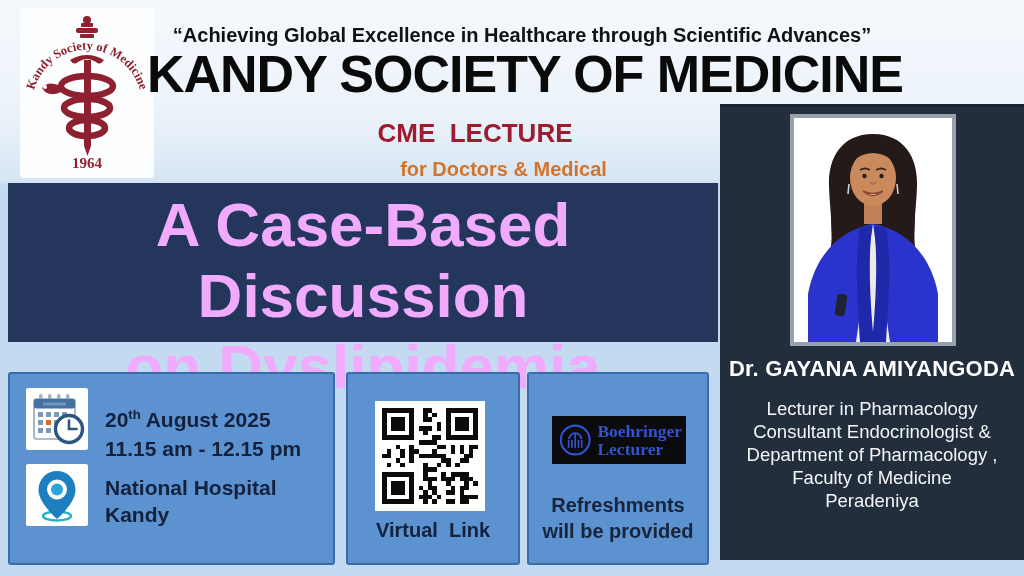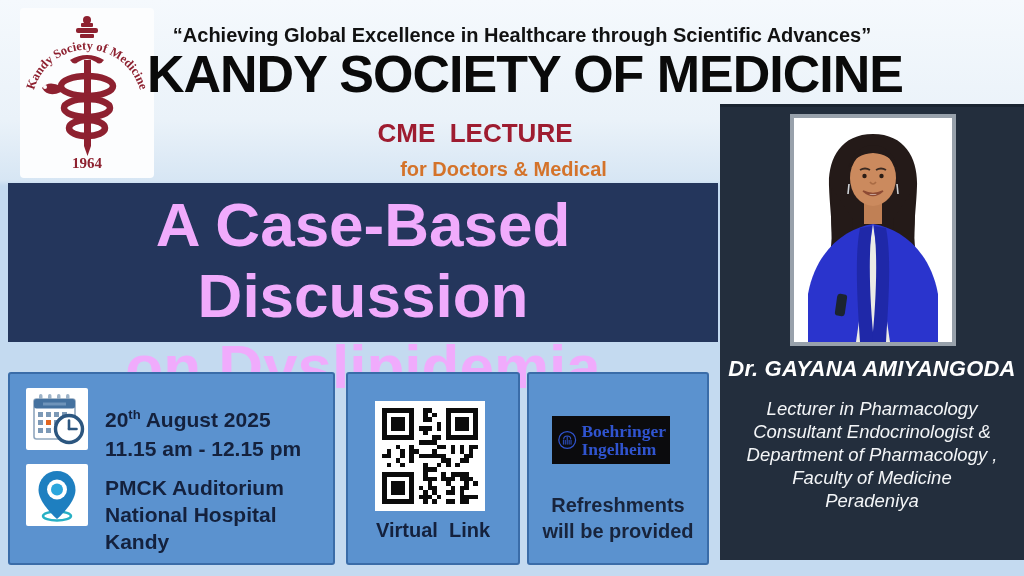--- a/index.html
+++ b/index.html
@@ -35,28 +35,28 @@
               color:#14213d;line-height:29px;}
   .sched-date sup{font-size:13px;}
   .sched-venue{position:absolute;left:95px;top:100px;font-size:21px;font-weight:bold;
               color:#14213d;line-height:27px;}
   .qr{position:absolute;left:27px;top:27px;width:110px;height:110px;background:#ffffff;padding:7px;box-sizing:border-box;}
   .qr svg{width:100%;height:100%;display:block;}
   .vlabel{position:absolute;left:0;top:145px;width:100%;text-align:center;white-space:pre;
           font-size:20px;font-weight:bold;color:#14213d;}
   .sp-head{position:absolute;left:0;top:14px;width:100%;text-align:center;
            font-family:"Liberation Serif",serif;font-size:21px;font-weight:bold;color:#111111;}
-  .bi-logo{position:absolute;left:23px;top:42px;width:118px;height:48px;background:#0b0b0d;
+  .bi-logo{position:absolute;left:23px;top:42px;width:134px;height:48px;background:#0b0b0d;
            display:flex;align-items:center;padding:3px 4px;box-sizing:border-box;gap:3px;}
   .bi-text{font-family:"Liberation Serif",serif;font-size:17.5px;line-height:18px;color:#3054cf;font-weight:bold;}
   .refresh{position:absolute;left:0;top:118px;width:100%;text-align:center;
            font-size:20px;font-weight:bold;color:#18243c;line-height:26px;}
   
   .panel{position:absolute;left:720px;top:104px;width:304px;height:456px;background:#232e3d;
-         border-top:3px solid #1a2431;box-sizing:border-box;font-style:italic;}
+         border-top:3px solid #1a2431;box-sizing:border-box;}
   .photo{position:absolute;left:70px;top:7px;width:166px;height:232px;background:#ffffff;
          border:4px solid #98a1ab;box-sizing:border-box;overflow:hidden;}
   .photo svg{width:100%;height:100%;display:block;}
   .sp-name{position:absolute;left:0;top:249px;width:100%;text-align:center;
            font-size:22px;font-weight:bold;color:#ffffff;letter-spacing:0.2px;}
   .sp-desc{position:absolute;left:0;top:290px;width:100%;text-align:center;
            font-size:18.5px;color:#f3f5f7;line-height:23px;}
 </style>
 </head>
 <body>
@@ -135,21 +135,20 @@
     </div>
     <div class="iconbox pin">
       <svg viewBox="0 0 62 62" width="62" height="62">
         <ellipse cx="31" cy="52" rx="14" ry="4.5" fill="none" stroke="#27b0c4" stroke-width="2.5"></ellipse>
         <path d="M31 7 C 20.5 7 12.5 15 12.5 26 C 12.5 39 31 55 31 55 C 31 55 49.5 39 49.5 26 C 49.5 15 41.5 7 31 7 Z" fill="#1e7fc0"></path>
         <circle cx="31" cy="25.5" r="10" fill="#ffffff"></circle>
         <circle cx="31" cy="25.5" r="6" fill="#2ba6dd"></circle>
       </svg>
     </div>
     <div class="sched-venue">
-      <div>PMCK Auditorium</div>
       <div>National Hospital</div>
       <div>Kandy</div>
     </div>
   </div>
 
   <div class="card card-virtual">
     <div class="qr">
       <svg viewBox="0 0 21 21" shape-rendering="crispEdges">
         <g fill="#0b0b0b">
           <rect x="0" y="0" width="7" height="7"></rect>
@@ -286,21 +285,21 @@
         <g stroke="#3054cf" stroke-width="1.9">
           <line x1="14.5" y1="22" x2="14.5" y2="31"></line>
           <line x1="18.2" y1="22" x2="18.2" y2="31"></line>
           <line x1="22" y1="15" x2="22" y2="31"></line>
           <line x1="25.8" y1="22" x2="25.8" y2="31"></line>
           <line x1="29.5" y1="22" x2="29.5" y2="31"></line>
         </g>
       </svg>
       <div class="bi-text">
         <div>Boehringer</div>
-        <div>Ingelheim</div>
+        <div>Lecturer</div>
       </div>
     </div>
     <div class="refresh">
       <div>Refreshments</div>
       <div>will be provided</div>
     </div>
   </div>
 
   <div class="panel">
     <div class="photo">

